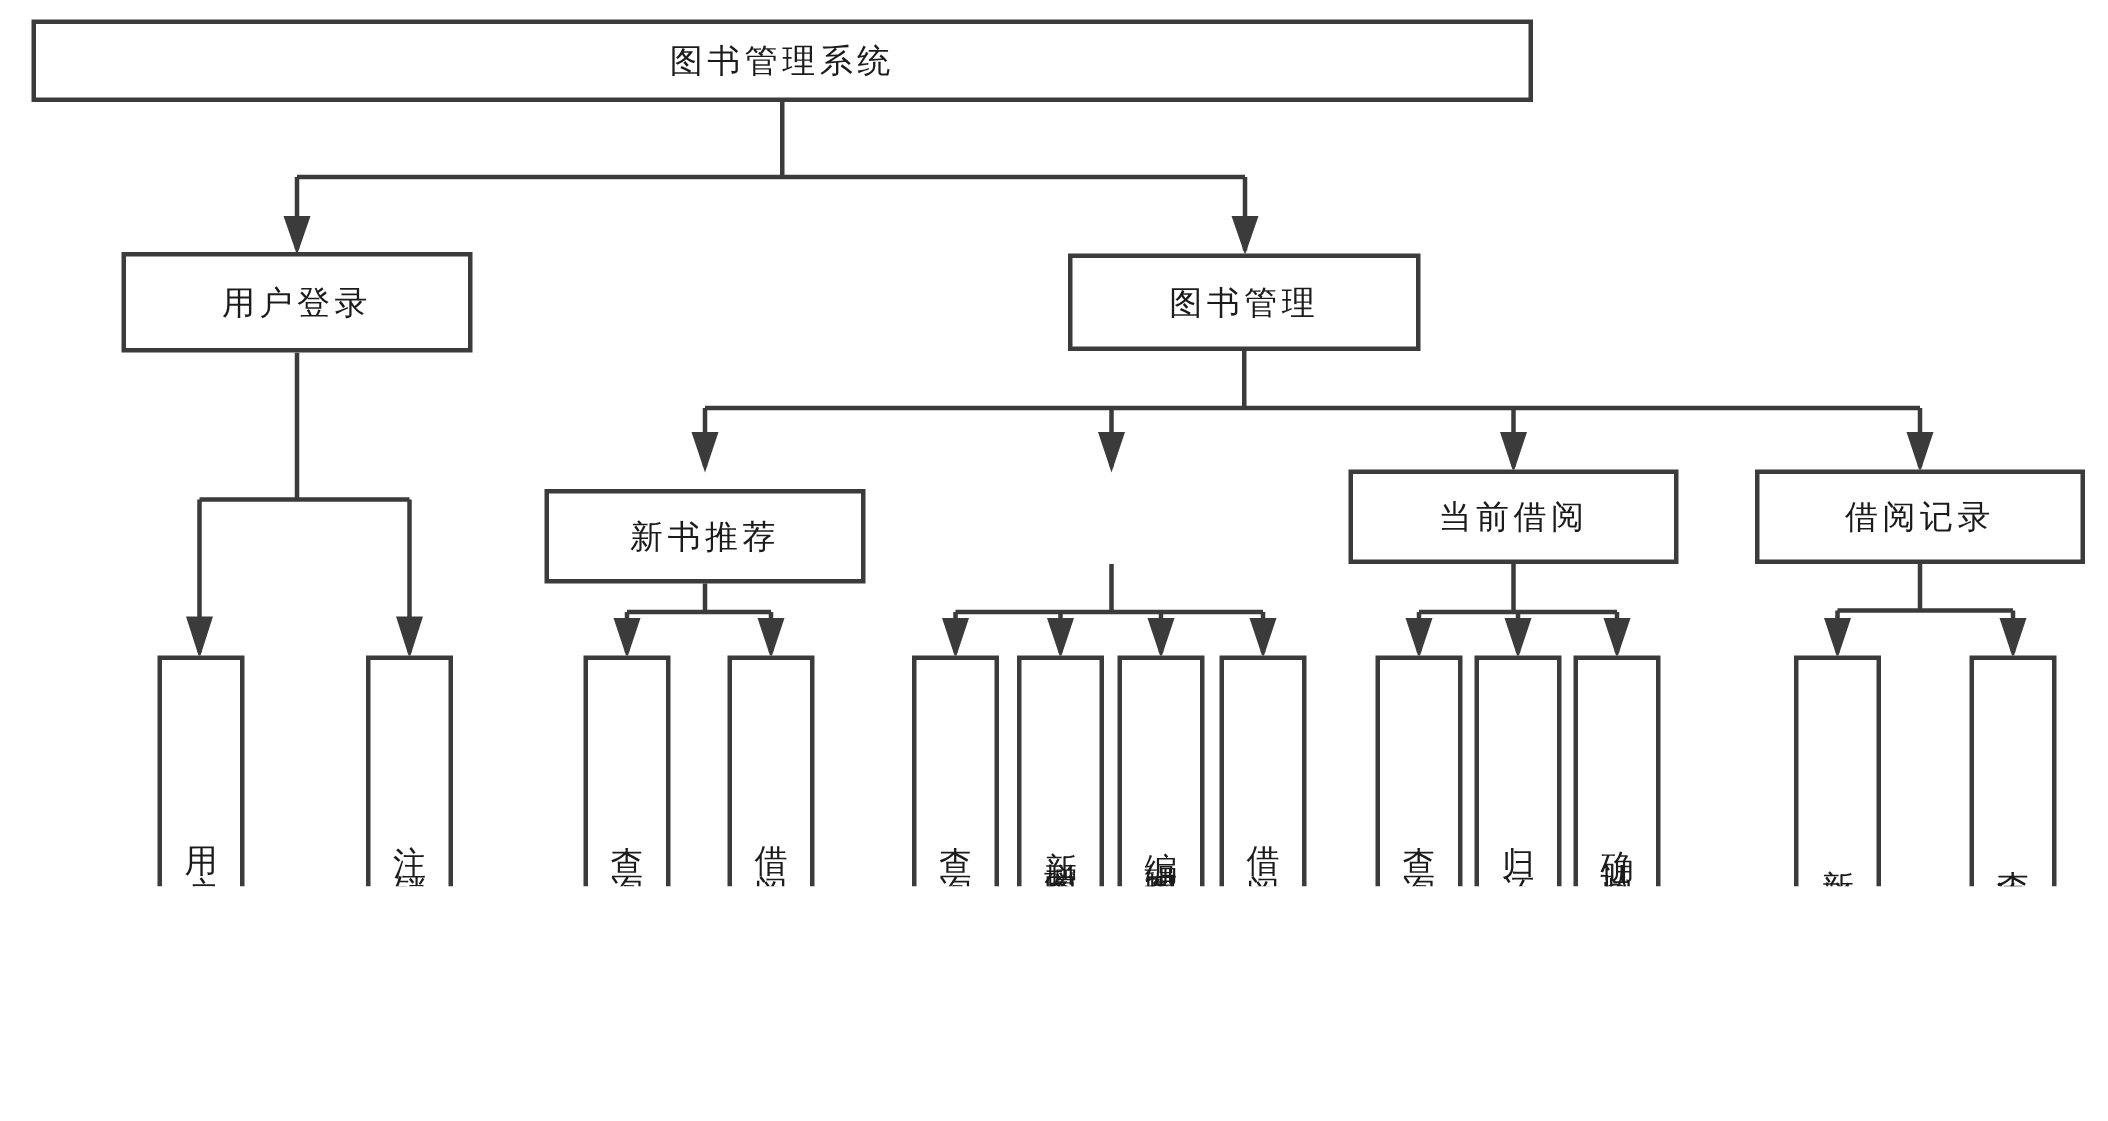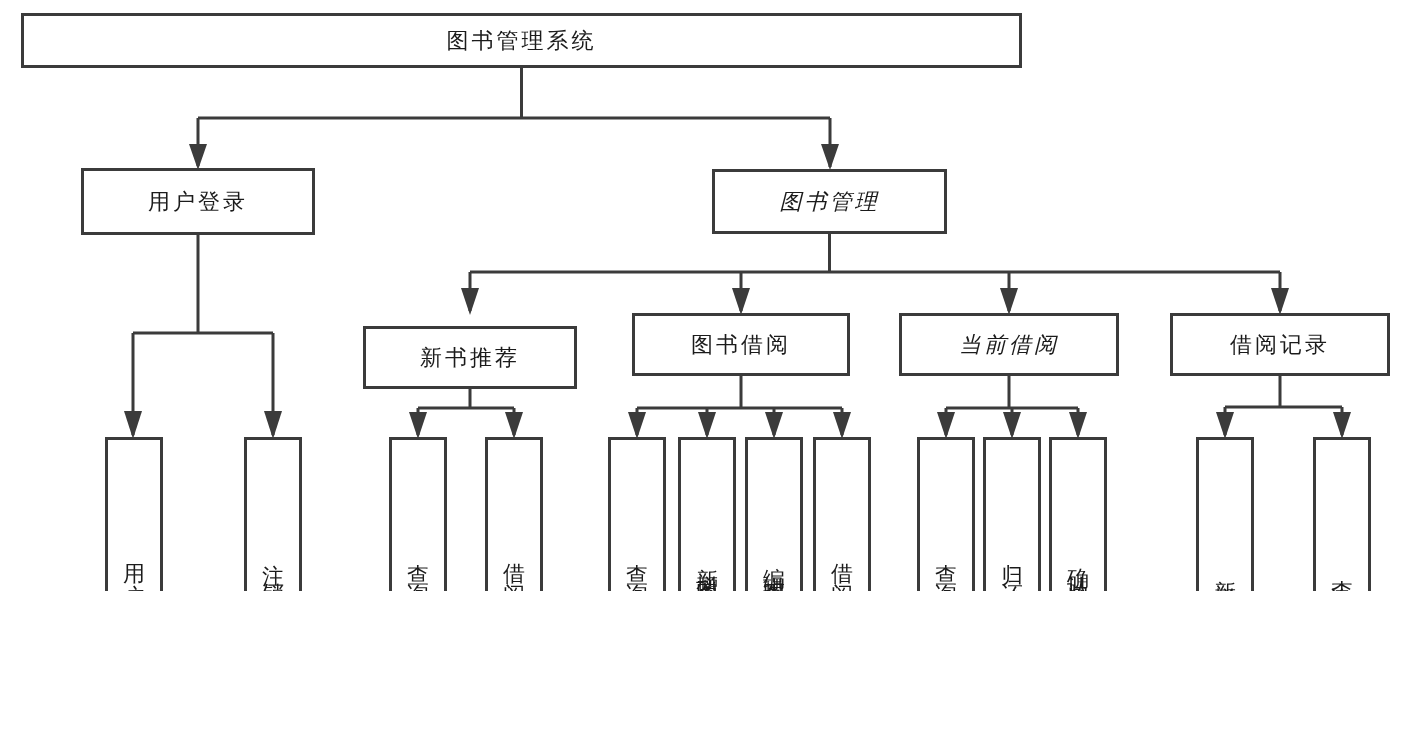--- a/index.html
+++ b/index.html
@@ -95,31 +95,28 @@
     </g>
   </svg>
 
   <div class="hbox" style="left:21px; top:13px; width:1001px; height:55px;">
     <span>图书管理系统</span>
   </div>
 
   <div class="hbox" style="left:81px; top:168px; width:234px; height:67px;">
     <span>用户登录</span>
   </div>
-  <div class="hbox" style="left:712px; top:169px; width:235px; height:65px;font-style:italic;">
+  <div class="hbox" style="left:712px; top:169px; width:235px; height:65px;">
     <span>图书管理</span>
   </div>
 
   <div class="hbox" style="left:363px; top:313px; width:214px; height:63px;margin-top:13px;">
     <span>新书推荐</span>
   </div>
-  <div class="hbox" style="left:632px; top:313px; width:218px; height:63px;">
-    <span>图书借阅</span>
-  </div>
-  <div class="hbox" style="left:899px; top:313px; width:220px; height:63px;font-style:italic;">
+  <div class="hbox" style="left:899px; top:313px; width:220px; height:63px;">
     <span>当前借阅</span>
   </div>
   <div class="hbox" style="left:1170px; top:313px; width:220px; height:63px;">
     <span>借阅记录</span>
   </div>
 
   <div class="leaf" style="left:105px;">
     <span class="vtext sp-wide">用户登录</span>
   </div>
   <div class="leaf" style="left:244px;">

